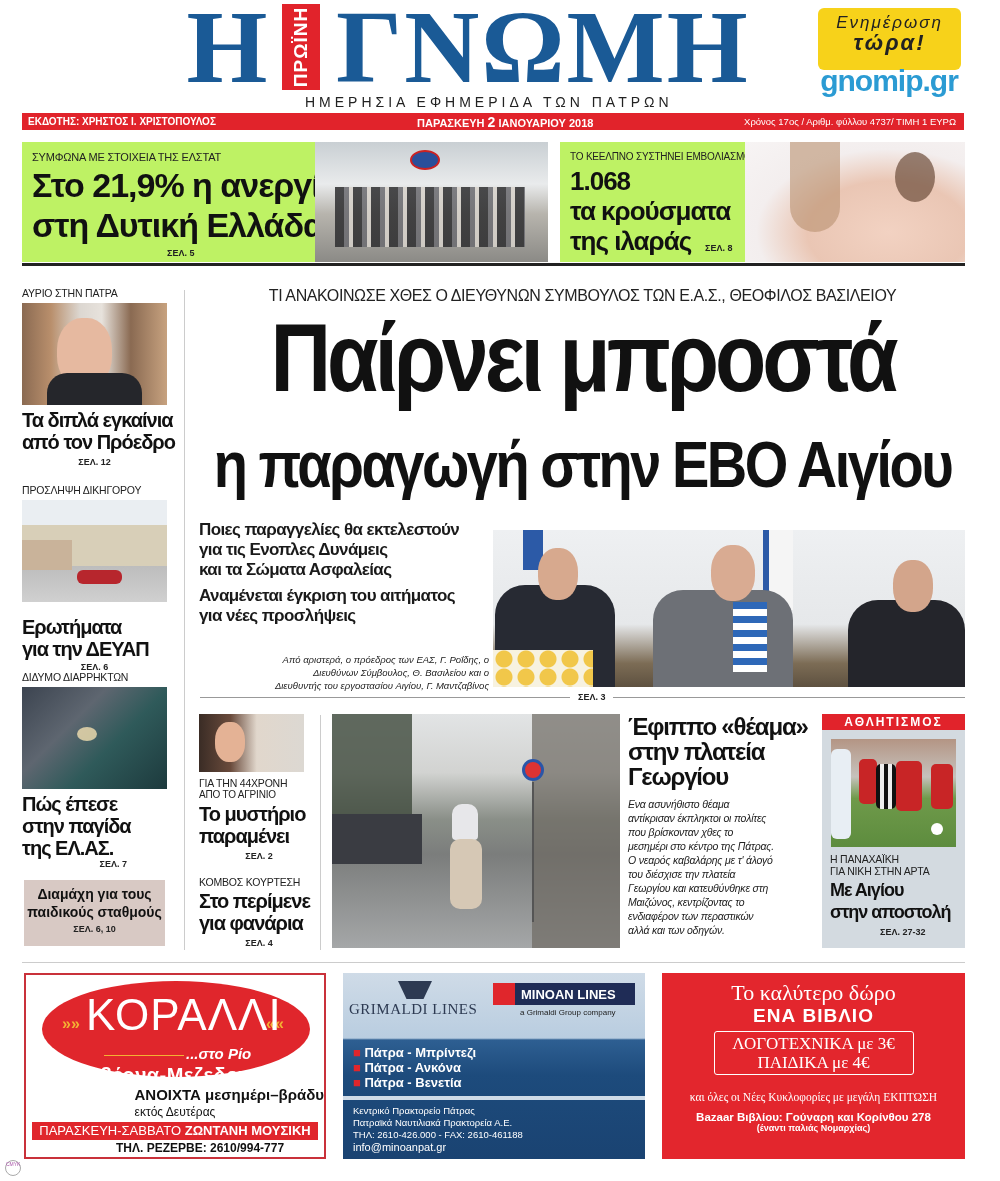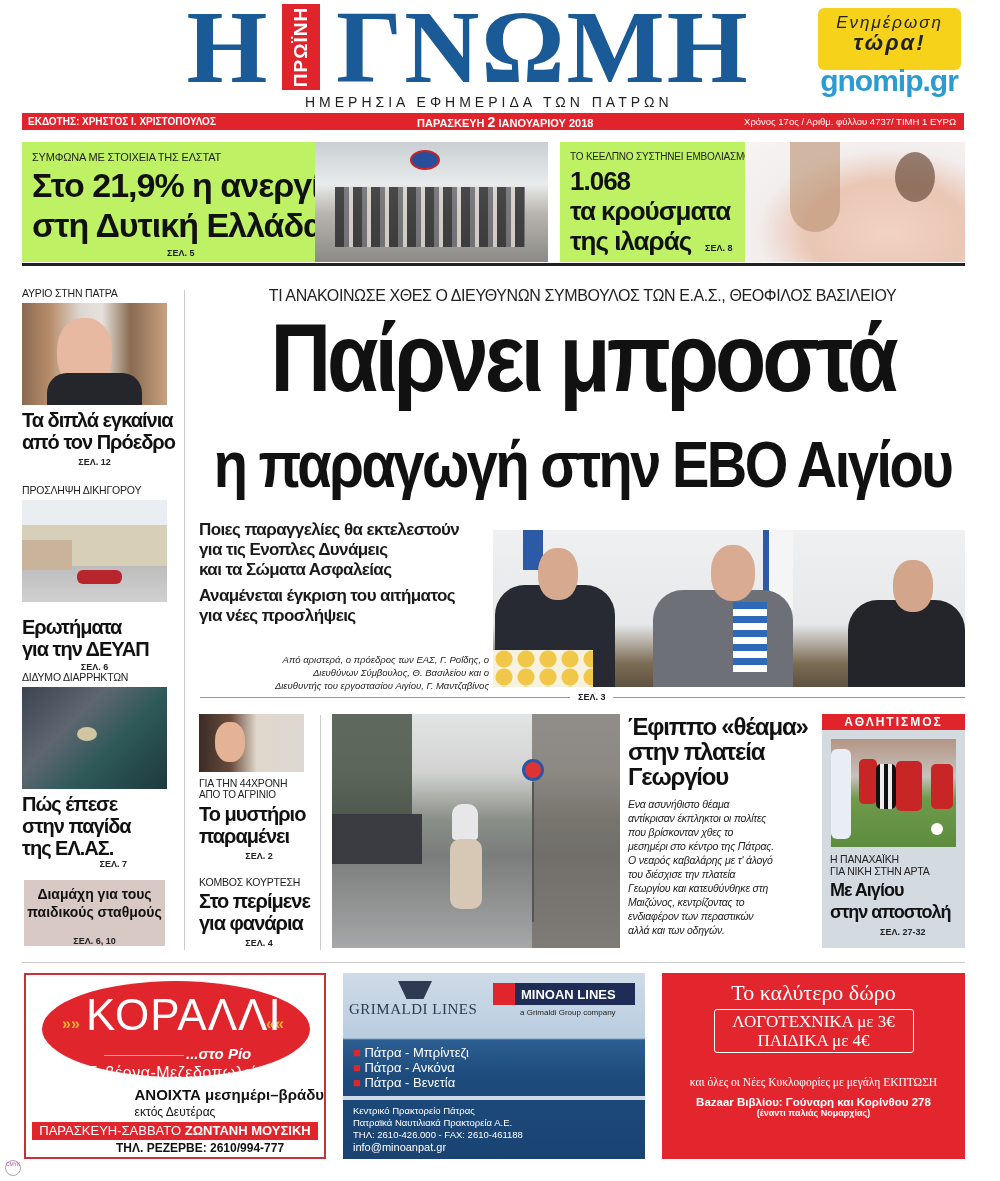--- a/index.html
+++ b/index.html
@@ -110,21 +110,21 @@
   </div>
   <div class="side-head" style="margin-top:4px">Πώς έπεσε</div>
   <div class="side-head">στην παγίδα</div>
   <div class="side-head">της ΕΛ.ΑΣ.</div>
   <div class="sel" style="text-align:right;padding-right:40px">ΣΕΛ. 7</div>
 </div>
 
 <div class="abs" style="left:24px;top:880px;width:141px;height:66px;background:#d8c9c4;text-align:center;padding-top:5px">
   <div style="font-size:14px;font-weight:bold;line-height:18px">Διαμάχη για τους</div>
   <div style="font-size:14px;font-weight:bold;line-height:18px;white-space:nowrap">παιδικούς σταθμούς</div>
-  <div class="sel" style="margin-top:15px">ΣΕΛ. 6, 10</div>
+  <div class="sel" style="margin-top:3px">ΣΕΛ. 6, 10</div>
 </div>
 
 <div class="abs vline" style="left:184px;top:290px;height:660px"></div>
 
 <div class="abs" style="left:200px;top:287px;width:765px;text-align:center;font-size:16px;letter-spacing:-0.4px;color:#222;white-space:nowrap">ΤΙ ΑΝΑΚΟΙΝΩΣΕ ΧΘΕΣ Ο ΔΙΕΥΘΥΝΩΝ ΣΥΜΒΟΥΛΟΣ ΤΩΝ Ε.Α.Σ., ΘΕΟΦΙΛΟΣ ΒΑΣΙΛΕΙΟΥ</div>
 <div class="abs" style="left:200px;top:308px;width:765px;text-align:center;font-size:84px;font-weight:bold;line-height:100px;letter-spacing:-4px;transform:scaleY(1.15);white-space:nowrap">Παίρνει μπροστά</div>
 <div class="abs" style="left:200px;top:432px;width:765px;text-align:center;font-size:56px;font-weight:bold;line-height:66px;letter-spacing:-2.5px;transform:scaleY(1.15);white-space:nowrap">η παραγωγή στην ΕΒΟ Αιγίου</div>
 
 <div class="abs" style="left:199px;top:520px;width:295px;">
   <div style="font-size:17px;font-weight:bold;line-height:20px;letter-spacing:-0.6px;white-space:nowrap;color:#1a1a1a">Ποιες παραγγελίες θα εκτελεστούν</div>
@@ -219,58 +219,59 @@
 
 <div class="abs" style="left:22px;top:962px;width:943px;height:1px;background:#ccc"></div>
 
 <div class="abs" style="left:24px;top:973px;width:302px;height:186px;border:2px solid #c9313a;background:#fff;">
   <div class="abs" style="left:16px;top:6px;width:268px;height:96px;border-radius:50%;background:#e0262c;"></div>
   <div class="abs" style="left:36px;top:40px;color:#f3b233;font-size:16px;font-weight:bold">»»</div>
   <div class="abs" style="left:240px;top:40px;color:#f3b233;font-size:16px;font-weight:bold">««</div>
   <div class="abs" style="left:60px;top:16px;width:180px;text-align:center;color:#fff;font-size:44px;line-height:48px;letter-spacing:1px">ΚΟΡΑΛΛΙ</div>
   <div class="abs" style="left:78px;top:80px;width:80px;height:1px;background:#f3b233"></div>
   <div class="abs" style="left:160px;top:70px;color:#fff;font-size:15px;font-weight:bold;font-style:italic">...στο Ρίο</div>
-  <div class="abs" style="left:50px;top:89px;width:200px;text-align:center;color:#fff;font-size:16px;font-weight:normal;letter-spacing:0.5px;white-space:nowrap">Ταβέρνα-Μεζεδοπωλείο</div>
+  <div class="abs" style="left:50px;top:89px;width:200px;text-align:center;color:#fff;font-size:20px;font-weight:bold;letter-spacing:0.5px;white-space:nowrap">Ταβέρνα-Μεζεδοπωλείο</div>
   <div class="abs" style="left:0;top:111px;width:298px;text-align:right;font-size:15px;font-weight:bold;white-space:nowrap">ΑΝΟΙΧΤΑ μεσημέρι–βράδυ</div>
   <div class="abs" style="left:0;top:130px;width:298px;text-align:center;font-size:12px">εκτός Δευτέρας</div>
   <div class="abs" style="left:6px;top:147px;width:286px;height:18px;background:#e0262c;color:#fff;text-align:center;font-size:13px;line-height:18px;white-space:nowrap">
     <span>ΠΑΡΑΣΚΕΥΗ-ΣΑΒΒΑΤΟ</span>
     <b>ΖΩΝΤΑΝΗ ΜΟΥΣΙΚΗ</b>
   </div>
   <div class="abs" style="left:90px;top:166px;font-size:12px;font-weight:bold;white-space:nowrap">ΤΗΛ. ΡΕΖΕΡΒΕ: 2610/994-777</div>
 </div>
 
 <div class="abs" style="left:343px;top:973px;width:302px;height:186px;background:linear-gradient(180deg,#cfdbe7 0%,#b9cde0 35%,#2e5f92 36%,#1d4b7c 55%,#1a4372 100%);overflow:hidden;">
   <div class="abs" style="left:55px;top:8px;width:34px;height:18px;background:#2d3a52;clip-path:polygon(0 0,100% 0,75% 100%,25% 100%)"></div>
   <div class="abs" style="left:6px;top:28px;font-family:'Liberation Serif',serif;font-size:15px;color:#2d3a52;letter-spacing:0.5px;white-space:nowrap">GRIMALDI LINES</div>
   <div class="abs" style="left:150px;top:10px;width:142px;height:22px;background:#1f2c56;display:flex;align-items:center">
     <span style="width:22px;height:22px;background:#e0262c;display:inline-block;border-radius:0"></span>
     <span style="color:#fff;font-weight:bold;font-size:13px;margin-left:6px;white-space:nowrap">MINOAN LINES</span>
   </div>
   <div class="abs" style="left:177px;top:35px;font-size:8px;color:#222;white-space:nowrap">a Grimaldi Group company</div>
-  <div class="abs" style="left:10px;top:72px;color:#fff;font-size:13px;font-weight:normal;line-height:15px">
+  <div class="abs" style="left:10px;top:72px;color:#fff;font-size:13px;font-weight:bold;line-height:15px">
     <div><span style="color:#e0262c">■ </span><span>Πάτρα - Μπρίντεζι</span></div>
     <div><span style="color:#e0262c">■ </span><span>Πάτρα - Ανκόνα</span></div>
     <div><span style="color:#e0262c">■ </span><span>Πάτρα - Βενετία</span></div>
   </div>
   <div class="abs" style="left:0;top:123px;width:302px;height:4px;background:#cfdbe7"></div>
   <div class="abs" style="left:10px;top:132px;color:#fff;font-size:9.5px;line-height:12px">
     <div>Κεντρικό Πρακτορείο Πάτρας</div>
     <div>Πατραϊκά Ναυτιλιακά Πρακτορεία Α.Ε.</div>
     <div style="white-space:nowrap">ΤΗΛ: 2610-426.000 - FAX: 2610-461188</div>
     <div style="font-size:11px">info@minoanpat.gr</div>
   </div>
 </div>
 
 <div class="abs" style="left:662px;top:973px;width:303px;height:186px;background:#e3262d;color:#fff;text-align:center;">
   <div style="font-family:'Liberation Serif',serif;font-size:22px;margin-top:8px;line-height:24px">Το καλύτερο δώρο</div>
+  <div style="font-size:19px;font-weight:bold;letter-spacing:1px;line-height:22px">ΕΝΑ ΒΙΒΛΙΟ</div>
   <div style="margin:4px auto 0 auto;width:200px;border:1px solid #fff;border-radius:3px;padding:2px 0;font-family:'Liberation Serif',serif;font-size:17px;line-height:19px">
     <div style="white-space:nowrap">ΛΟΓΟΤΕΧΝΙΚΑ με 3€</div>
     <div>ΠΑΙΔΙΚΑ με 4€</div>
   </div>
-  <div style="font-family:'Liberation Serif',serif;font-size:11.5px;margin-top:23px;white-space:nowrap">και όλες οι Νέες Κυκλοφορίες με μεγάλη ΕΚΠΤΩΣΗ</div>
+  <div style="font-family:'Liberation Serif',serif;font-size:11.5px;margin-top:16px;white-space:nowrap">και όλες οι Νέες Κυκλοφορίες με μεγάλη ΕΚΠΤΩΣΗ</div>
   <div style="font-size:11.5px;font-weight:bold;margin-top:8px;white-space:nowrap">Bazaar Βιβλίου: Γούναρη και Κορίνθου 278</div>
   <div style="font-size:9px;font-weight:bold">(έναντι παλιάς Νομαρχίας)</div>
 </div>
 
 <div class="abs" style="left:5px;top:1160px;width:16px;height:16px;border-radius:50%;border:1px solid #aaa;font-size:5px;line-height:7px;text-align:center;color:#a5a">
   <span>CMYK</span>
 </div>
 
 </body></html>

